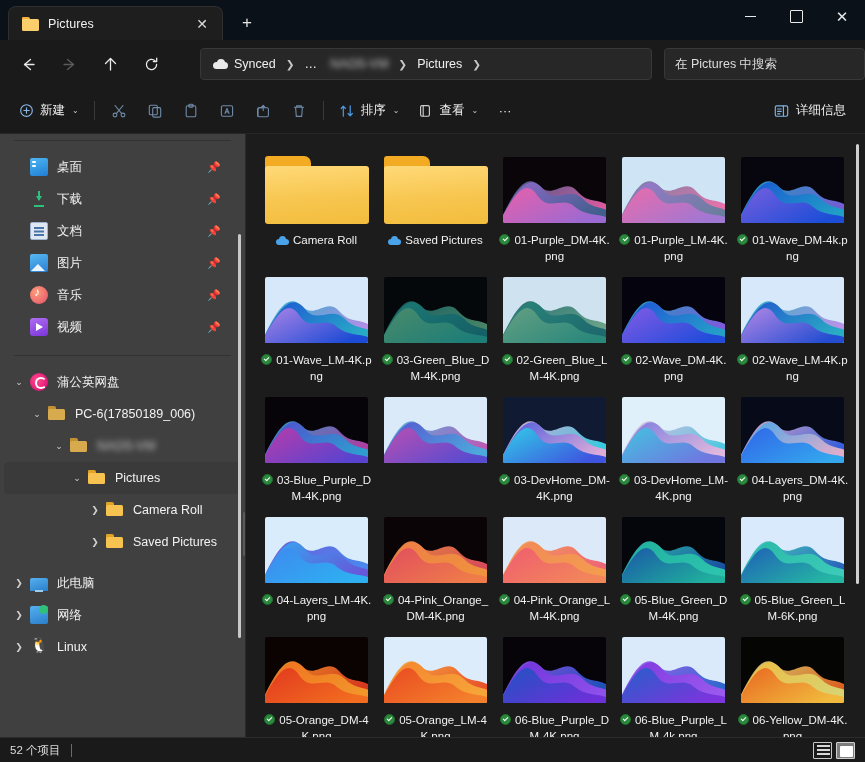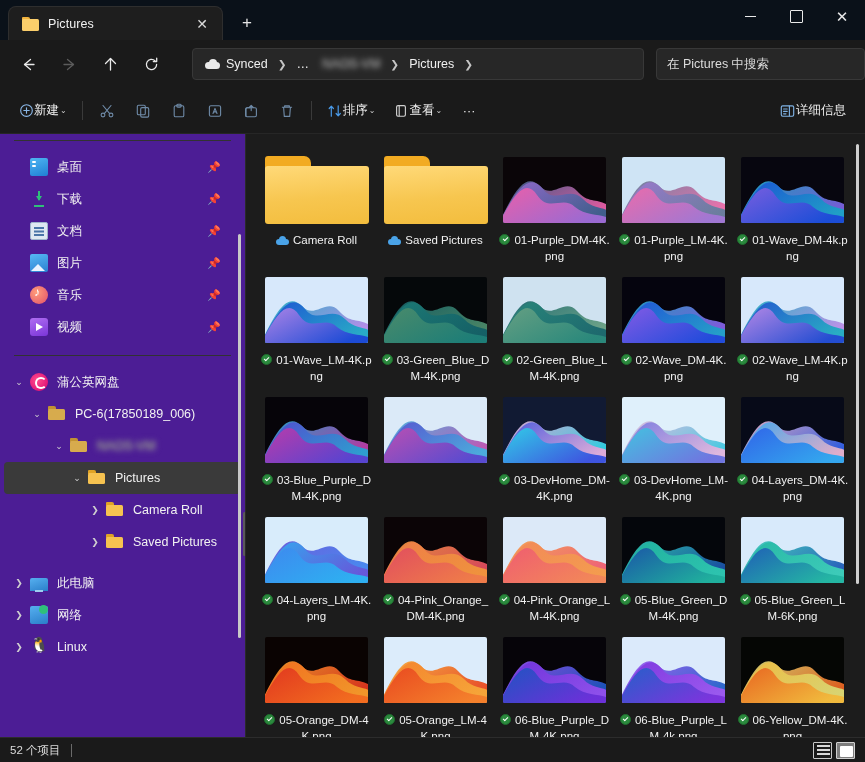--- a/index.html
+++ b/index.html
@@ -74,21 +74,21 @@
   .navbtn {
     width: 34px; height: 34px; border-radius: 5px;
     display: flex; align-items: center; justify-content: center;
     color: #eaeaea;
   }
   .navbtn.disabled { color: #5c5c5c; }
   .navbtn svg { display: block; }
   .nav-group { display: flex; align-items: center; gap: 7px; margin-left: 11px; }
 
   .crumbbar {
-    margin-left: 24px; height: 32px; flex: 0 0 auto; width: 452px;
+    margin-left: 32px; height: 32px; flex: 0 0 auto; width: 452px;
     background: #272727; border: 1px solid #383838; border-radius: 4px;
     display: flex; align-items: center; padding: 0 6px; gap: 1px;
   }
   .crumb {
     display: flex; align-items: center; gap: 6px;
     height: 24px; padding: 0 6px; border-radius: 3px;
     font-size: 12.5px; color: #f0f0f0; white-space: nowrap;
   }
   .crumb-sep { color: #c6c6c6; font-size: 10.5px; padding: 0 3px; }
   .crumb.blurred {
@@ -118,37 +118,37 @@
   }
 
   
   .commandbar {
     position: absolute; top: 88px; left: 0; width: 865px; height: 46px;
     background: #1a1a1a;
     display: flex; align-items: center; padding: 0 10px;
     border-bottom: 1px solid #262626;
   }
   .cmd {
-    display: flex; align-items: center; gap: 0;
+    display: flex; align-items: center; gap: 6px;
     height: 30px; padding: 0 9px; border-radius: 4px;
     font-size: 12.5px; color: #f0f0f0; white-space: nowrap;
   }
   .cmd .chev { font-size: 8px; color: #cfcfcf; margin-left: 1px; }
   .cmd.icononly { width: 36px; padding: 0; justify-content: center; }
   .cmd-sep { width: 1px; height: 19px; background: #3a3a3a; margin: 0 6px; }
   .cmd svg { display: block; }
   .spacer { flex: 1 1 auto; }
 
   
   .content {
     position: absolute; top: 134px; left: 0; width: 865px; height: 603px;
     display: flex;
   }
   .sidebar {
-    width: 246px; height: 603px; background: #4c1d95;
+    width: 246px; height: 603px; background: #404040;
     position: relative; overflow: hidden;
     border-right: 1px solid #2a2a2a;
   }
   .sidebar-inner { padding-top: 0px; }
   .side-divider { height: 1px; background: #323232; margin: 6px 14px 10px 14px; }
   .side-row {
     display: flex; align-items: center;
     height: 32px; margin: 0 4px 0 4px; padding-left: 4px;
     border-radius: 4px; position: relative;
   }

